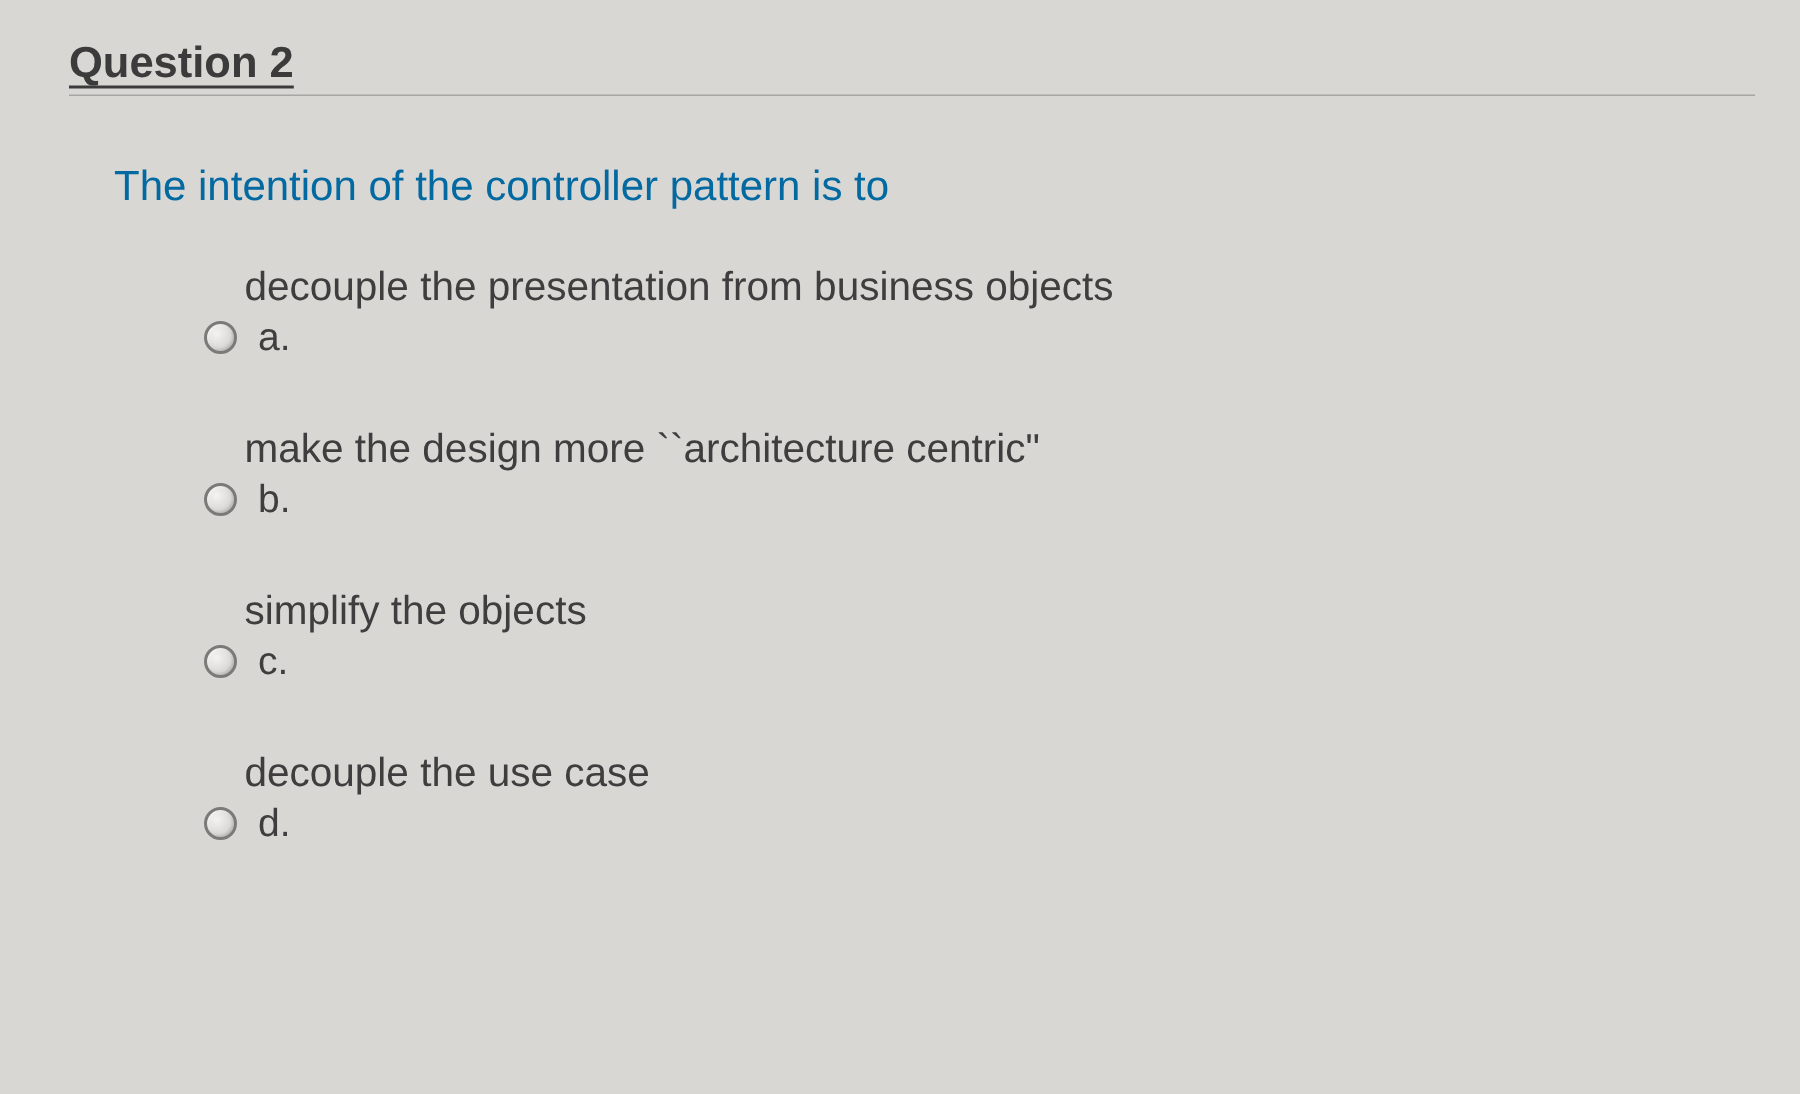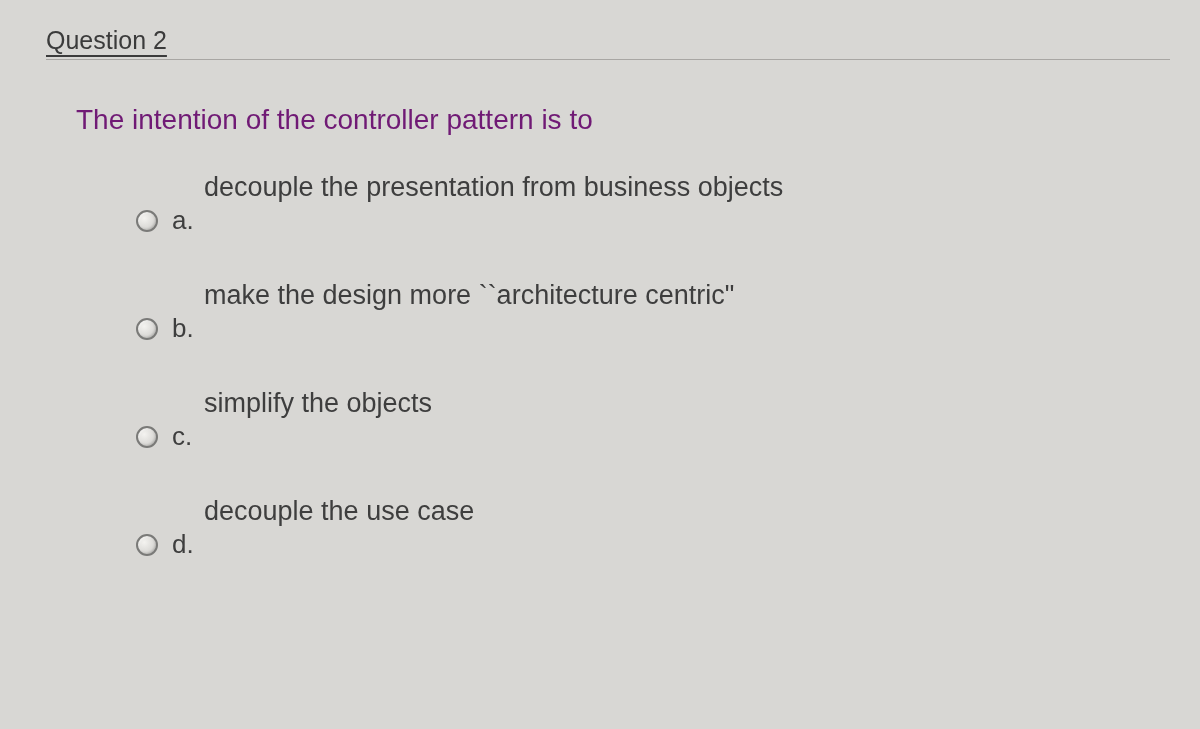--- a/index.html
+++ b/index.html
@@ -17,42 +17,42 @@
     }
     .question-container {
       padding: 8px 30px 30px 28px;
     }
     .heading-wrap {
       border-bottom: 1px solid #a8a6a3;
       padding-bottom: 4px;
       margin-bottom: 44px;
     }
     .heading {
-      font-size: 25px;
-      font-weight: normal;
+      font-size: 29px;
+      font-weight: bold;
       color: #3b3b3b;
       text-decoration: underline;
       text-underline-offset: 6px;
       text-decoration-thickness: 2px;
     }
     .stem {
       font-size: 28px;
-      color: #701a75;
+      color: #0369a1;
       margin: 0 0 36px 30px;
     }
     .options {
       margin-left: 90px;
     }
     .option {
       margin-bottom: 44px;
     }
     .option-text {
       font-size: 27px;
       color: #3e3e3e;
-      margin-left: 68px;
+      margin-left: 27px;
       margin-bottom: 2px;
     }
     .option-control {
       display: flex;
       align-items: center;
       gap: 14px;
     }
     .radio {
       appearance: none;
       -webkit-appearance: none;

